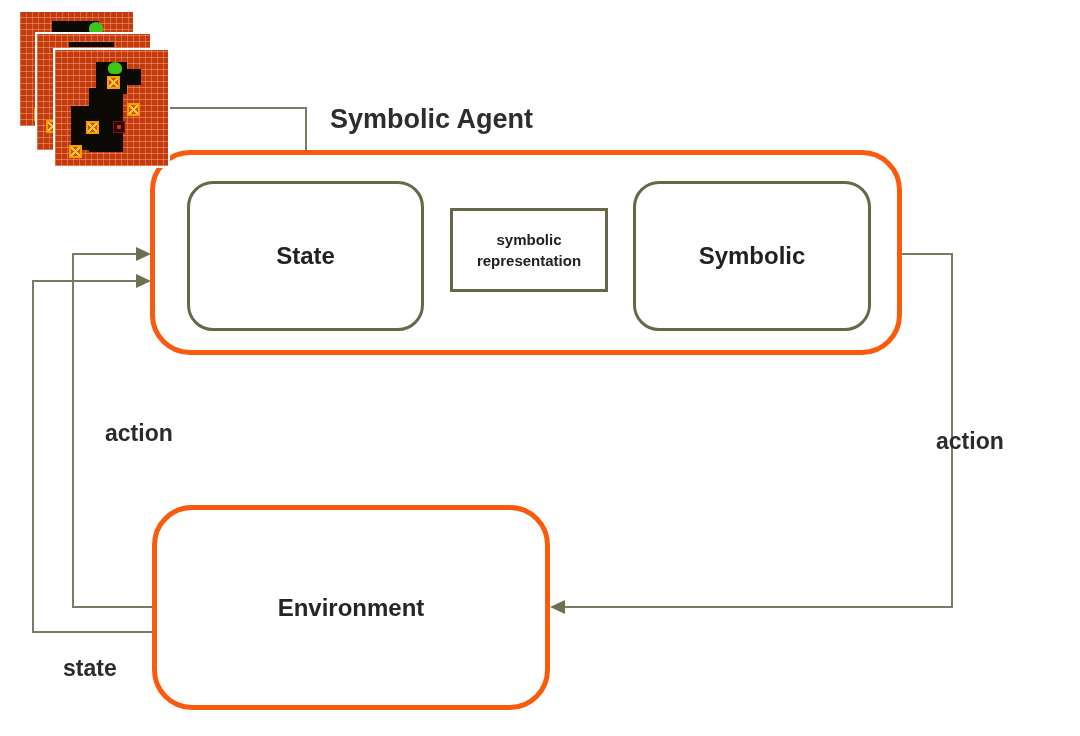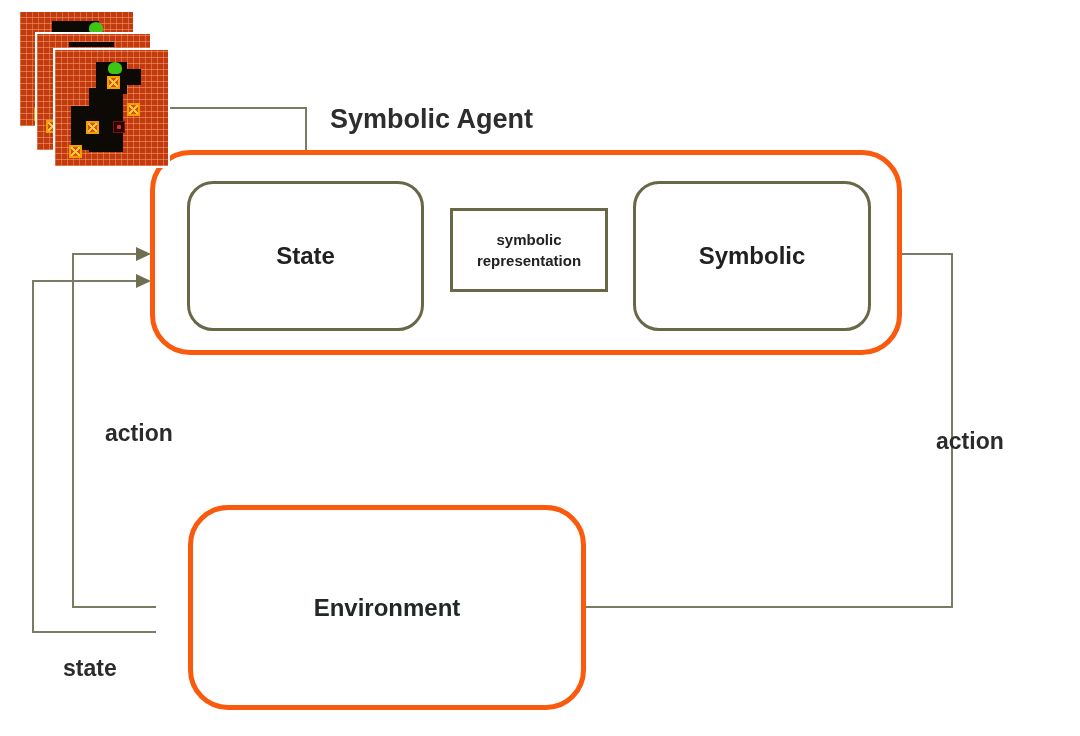--- a/index.html
+++ b/index.html
@@ -17,21 +17,21 @@
   .agent-frame{
     position:absolute;left:150px;top:150px;width:752px;height:205px;
     border:5px solid #f95a0d;border-radius:40px;background:#ffffff;
     box-sizing:border-box;z-index:3;
   }
   .env-frame{
     position:absolute;left:152px;top:505px;width:398px;height:205px;
     border:5px solid #f95a0d;border-radius:40px;background:#ffffff;
     box-sizing:border-box;z-index:3;
     display:flex;align-items:center;justify-content:center;
-    font-weight:bold;font-size:24px;color:#222826;margin-left:36px;
+    font-weight:bold;font-size:24px;color:#222826;
   }
   .node{
     position:absolute;background:#ffffff;border:3px solid #686848;
     box-sizing:border-box;z-index:4;
     display:flex;flex-direction:column;align-items:center;justify-content:center;
     text-align:center;font-weight:bold;color:#212121;
   }
   .node-sa{left:187px;top:181px;width:237px;height:150px;border-radius:26px;font-size:24px;line-height:30px;}
   .node-sym{left:450px;top:208px;width:158px;height:84px;border-radius:0;font-size:15px;line-height:21px;}
   .node-rl{left:633px;top:181px;width:238px;height:150px;border-radius:26px;font-size:24px;line-height:30px;}

